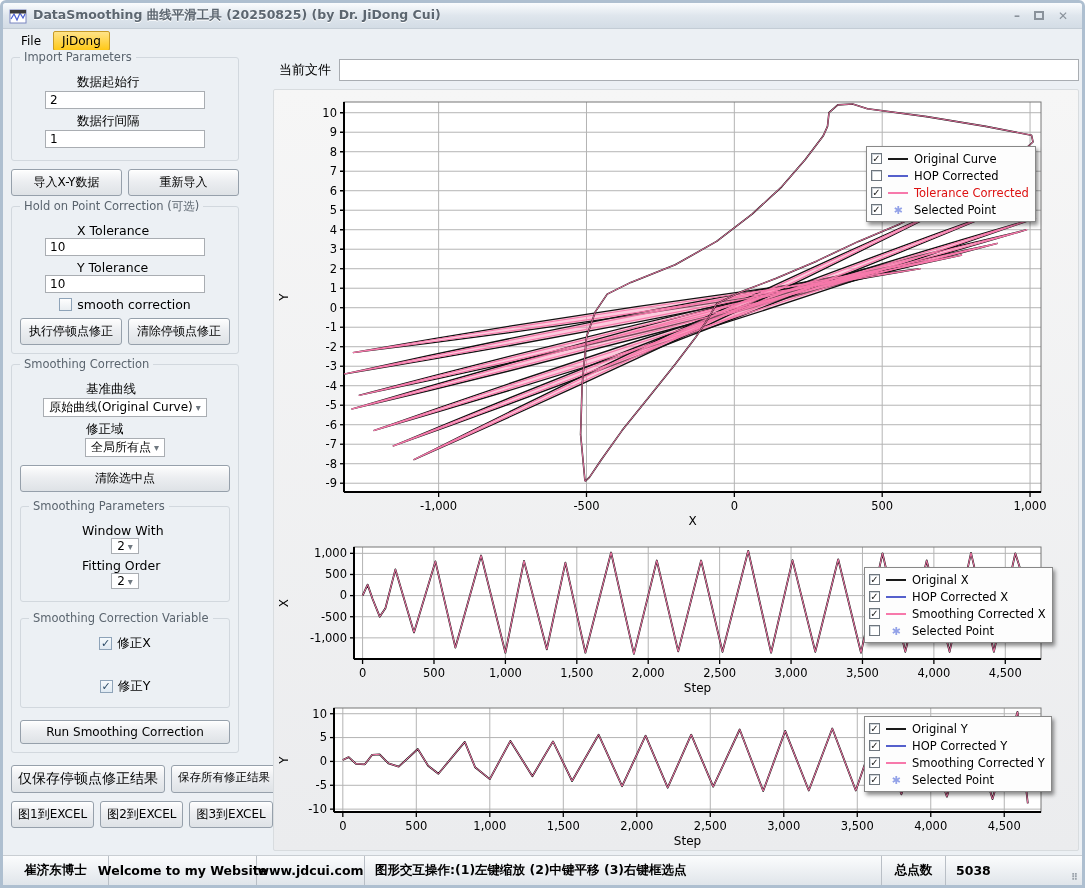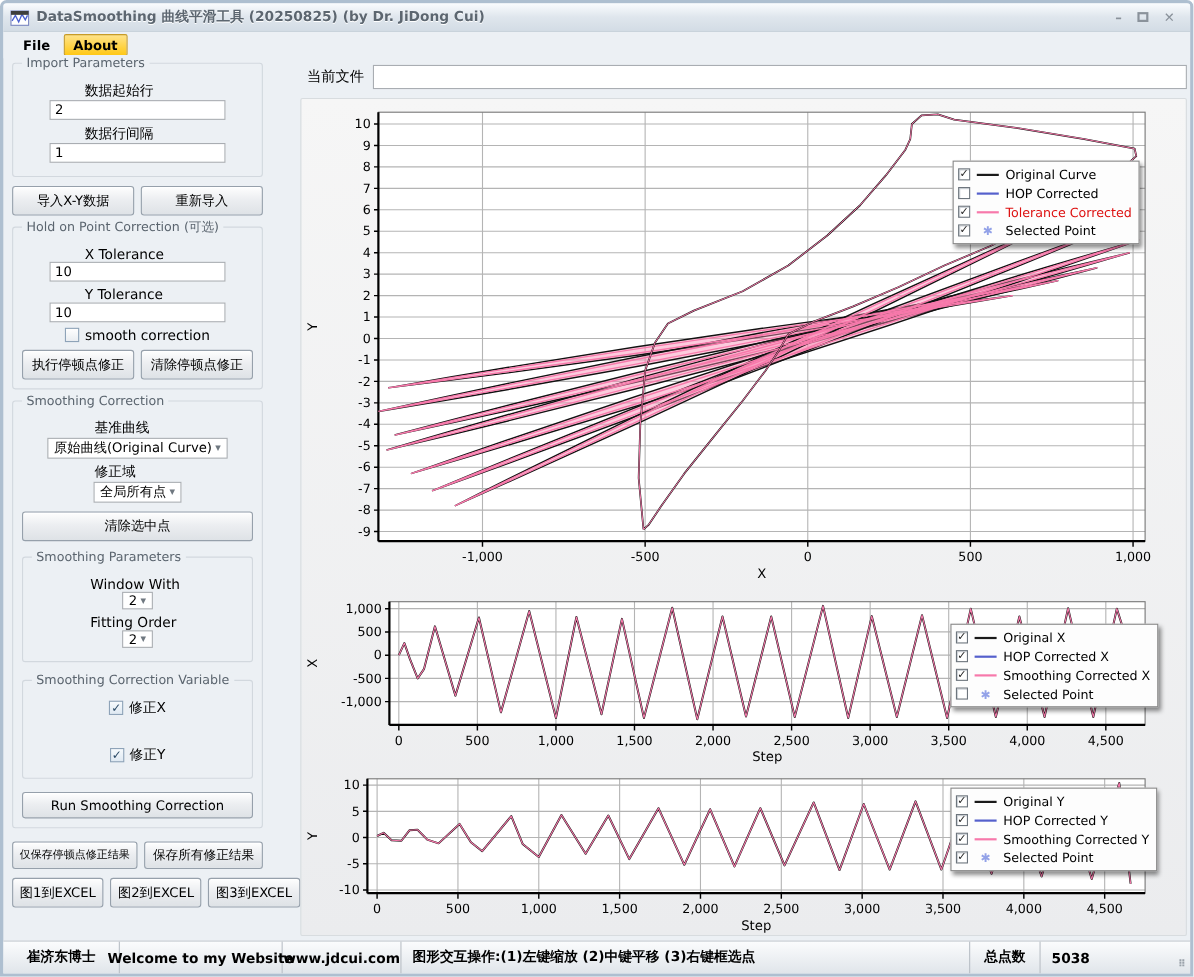--- a/index.html
+++ b/index.html
@@ -17,21 +17,21 @@
   }
   #titlebar .app-icon { width:18px; height:16px; margin-right:6px; }
   #titlebar .title { font-weight:bold; color:#5c6670; font-size:12.5px; flex:1;
     text-shadow:0 1px 0 #fff; white-space:nowrap; overflow:hidden; }
   .win-controls { display:flex; gap:14px; padding-right:8px; color:#8a929b; font-weight:bold; }
   .win-controls span { cursor:default; font-size:12px; }
   .win-btn-max { display:inline-block; width:10px; height:9px; border:2px solid #8a929b; margin-top:2px; }
   
   #menubar { height:24px; display:flex; align-items:center; gap:4px; padding:0 10px;
     background:#ecf0f4; }
-  .menu-item { padding:2px 8px; border-radius:2px;font-weight:bold; }
+  .menu-item { padding:2px 8px; border-radius:2px; }
   .menu-item.hl { background:linear-gradient(#ffe388,#ffc816); border:1px solid #c79b27; }
   
   #left-panel { position:absolute; left:8px; top:50px; width:228px; }
   .gb { position:relative; border:1px solid #d2d8de; border-radius:3px; margin-top:10px; padding:12px 8px 8px 8px; }
   .gb-title { position:absolute; top:-8px; left:8px; background:#ecf0f4; padding:0 4px; color:#5a646e; font-size:11.5px; }
   .frow { display:flex; align-items:center; margin:4px 0;flex-direction:column; }
   .frow label { width:96px; font-size:12.5px; }
   .frow input[type=text] { flex:1; height:21px; border:1px solid #a9adb2; padding:1px 4px; font:12px "DejaVu Sans",sans-serif; background:#fff; }
   .btn { display:inline-block; text-align:center; border:1px solid #96a0ab; border-radius:3px;
     background:linear-gradient(#fefefe,#eceef1 45%,#dee2e6); padding:4px 6px; font-size:12px;
@@ -81,21 +81,21 @@
     <span class="title">DataSmoothing 曲线平滑工具 (20250825) (by Dr. JiDong Cui)</span>
     <span class="win-controls">
       <span>–</span>
       <span class="win-btn-max"></span>
       <span>✕</span>
     </span>
   </div>
 
   <div id="menubar">
     <span class="menu-item">File</span>
-    <span class="menu-item hl">About</span>
+    <span class="menu-item hl">JiDong</span>
   </div>
 
   <div id="left-panel">
 
     <div class="gb" style="margin-top:4px;">
       <span class="gb-title">Import Parameters</span>
       <div class="frow">
         <label>数据起始行</label>
         <input type="text" value="2" style="">
       </div>
@@ -184,21 +184,21 @@
           </span>
         </div>
       </div>
 
       <div class="btn-row" style="margin-top:12px;">
         <span class="btn">Run Smoothing Correction</span>
       </div>
     </div>
 
     <div class="btn-row" style="margin-top:12px;">
-      <span class="btn" style="font-size:10px;">仅保存停顿点修正结果</span>
+      <span class="btn" style="font-size:14px;">仅保存停顿点修正结果</span>
       <span class="btn" style="font-size:11.5px;">保存所有修正结果</span>
     </div>
     <div class="btn-row" style="margin-top:8px;">
       <span class="btn">图1到EXCEL</span>
       <span class="btn">图2到EXCEL</span>
       <span class="btn">图3到EXCEL</span>
     </div>
   </div>
 
   <div id="file-row">

